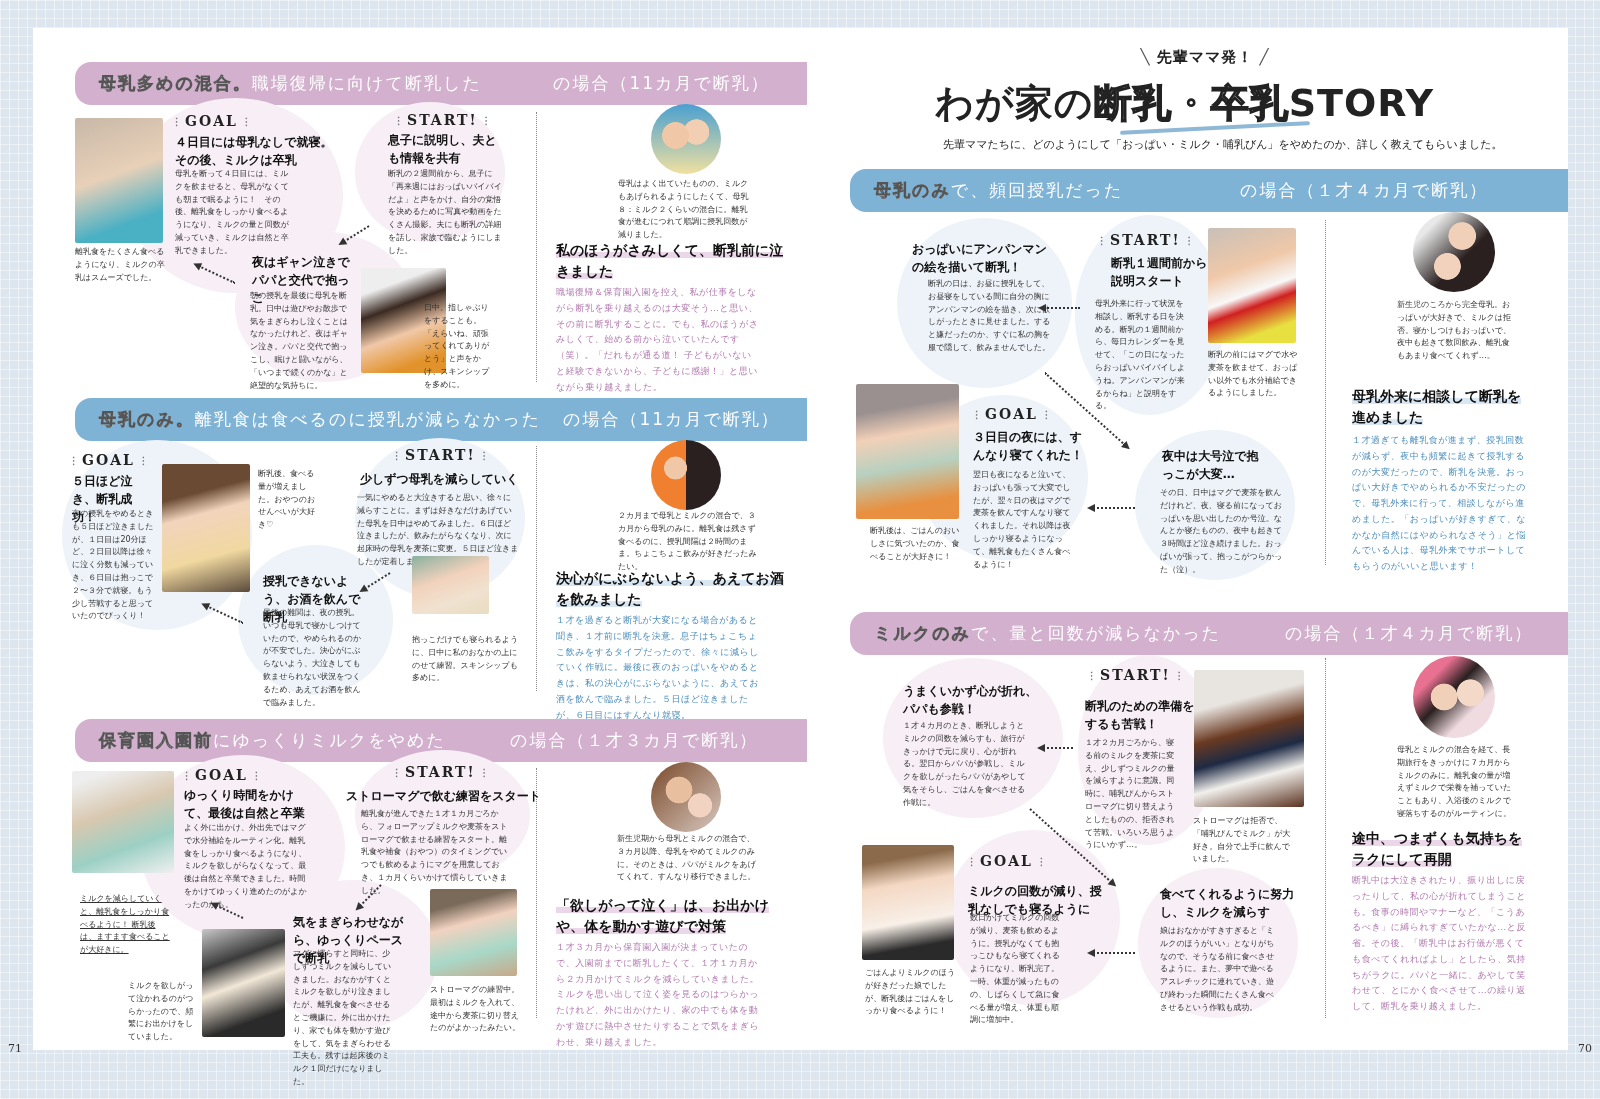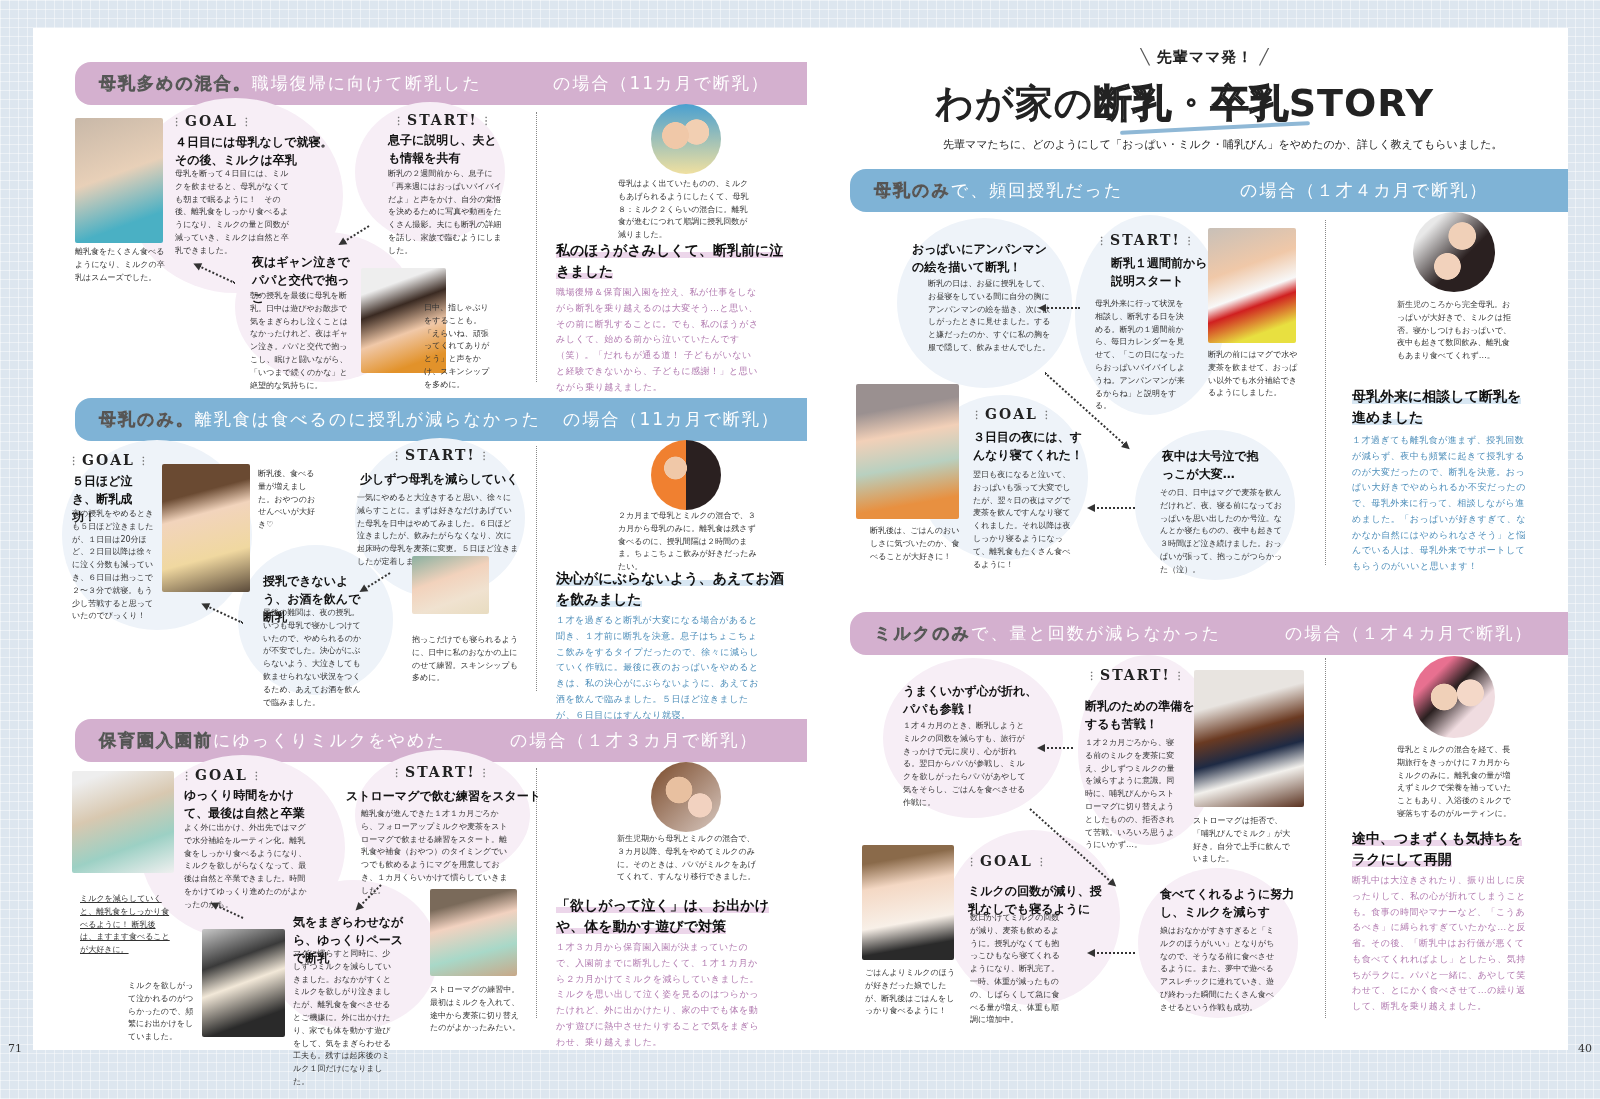--- a/index.html
+++ b/index.html
@@ -251,13 +251,13 @@
 <div class="abs step-body" style="left:1160px;top:925px;width:120px;">娘はおなかがすきすぎると「ミルクのほうがいい」となりがちなので、そうなる前に食べさせるように。また、夢中で遊べるアスレチックに連れていき、遊び終わった瞬間にたくさん食べさせるという作戦も成功。</div>
 <div class="arrow" style="left:1135px;top:952px;width:42px;transform:rotate(180deg);"></div>
 
 <div class="vdiv" style="left:1325px;top:658px;height:360px;"></div>
 <div class="photo circle" style="left:1413px;top:656px;width:82px;height:82px;background:radial-gradient(circle at 38% 50%,#f0d0b8 0 20%,transparent 21%),radial-gradient(circle at 70% 45%,#f4d8c8 0 18%,transparent 19%),linear-gradient(135deg,#e87090 0 25%,#2a2020 45%,#f0dce0 70%);"></div>
 <div class="abs caption" style="left:1397px;top:744px;width:118px;">母乳とミルクの混合を経て、長期旅行をきっかけに７カ月からミルクのみに。離乳食の量が増えずミルクで栄養を補っていたこともあり、入浴後のミルクで寝落ちするのがルーティンに。</div>
 <div class="abs story-title" style="left:1352px;top:828px;width:180px;"><span class="hl-pink">途中、つまずくも気持ちをラクにして再開</span></div>
 <div class="abs story-body pink" style="left:1352px;top:873px;width:175px;">断乳中は大泣きされたり、振り出しに戻ったりして、私の心が折れてしまうことも。食事の時間やマナーなど、「こうあるべき」に縛られすぎていたかな…と反省。その後、「断乳中はお行儀が悪くても食べてくれればよし」としたら、気持ちがラクに。パパと一緒に、あやして笑わせて、とにかく食べさせて…の繰り返して、断乳を乗り越えました。</div>
 
 <div class="page-num pn-left">71</div>
-<div class="page-num pn-right">40</div>
+<div class="page-num pn-right">70</div>
 
 </body></html>

